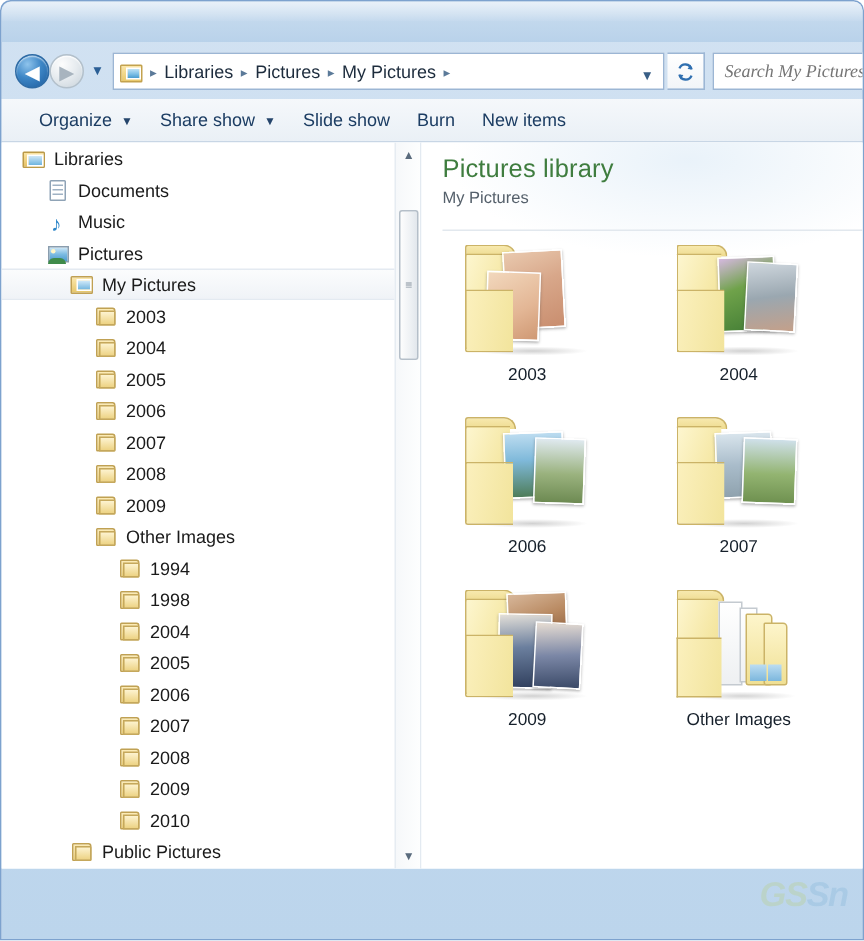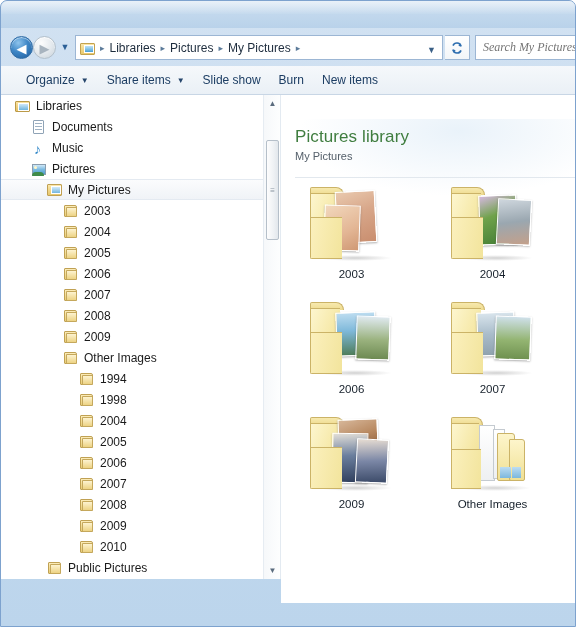--- a/index.html
+++ b/index.html
@@ -360,21 +360,20 @@
     letter-spacing: 0;
   }
 
   
   #content {
     position: relative;
     width: 296px;
     height: 484px;
     background: #ffffff;
     overflow: hidden;
-    margin-top: 24px;
   }
   #content-wash {
     position: absolute;
     left: 0; top: 0; width: 296px; height: 120px;
     background: radial-gradient(ellipse 220px 90px at 60% 10%, rgba(226,238,248,0.75), rgba(255,255,255,0) 72%);
   }
 
   #lib-header {
     position: absolute;
     left: 0; top: 0;
@@ -615,21 +614,21 @@
       <input id="search-input" type="text" placeholder="Search My Pictures" style="">
     </div>
   </div>
 
   <div id="toolbar">
     <div class="tb-item">
       <span>Organize</span>
       <span class="tb-caret">▼</span>
     </div>
     <div class="tb-item">
-      <span>Share items</span>
+      <span>Share show</span>
       <span class="tb-caret">▼</span>
     </div>
     <div class="tb-item">Slide show</div>
     <div class="tb-item">Burn</div>
     <div class="tb-item">New items</div>
   </div>
 
   <div id="main">
 
     <div id="treepane">
@@ -900,14 +899,17 @@
                 <div class="frontpanel" style="z-index: 10;"></div>
               </div>
             </div>
             <div class="cap">Other Images</div>
           </div>
         </div>
     </div>
   </div>
 
 
+  <div id="watermark">
+    <span class="a">GS</span><span class="b">Sn</span>
+  </div>
 
 </div>
 
 </body></html>

